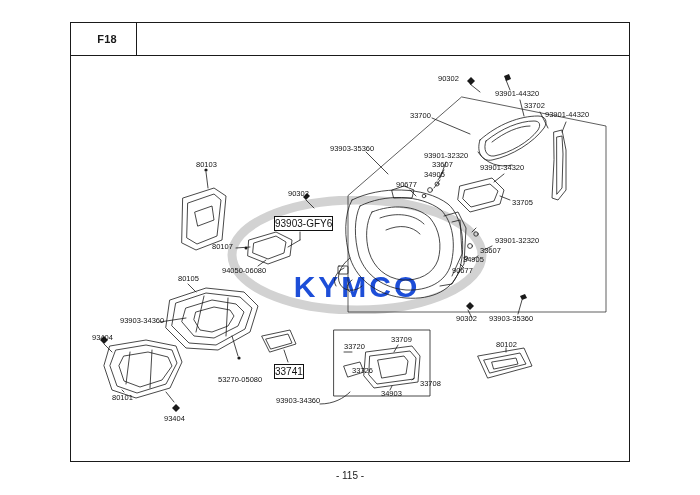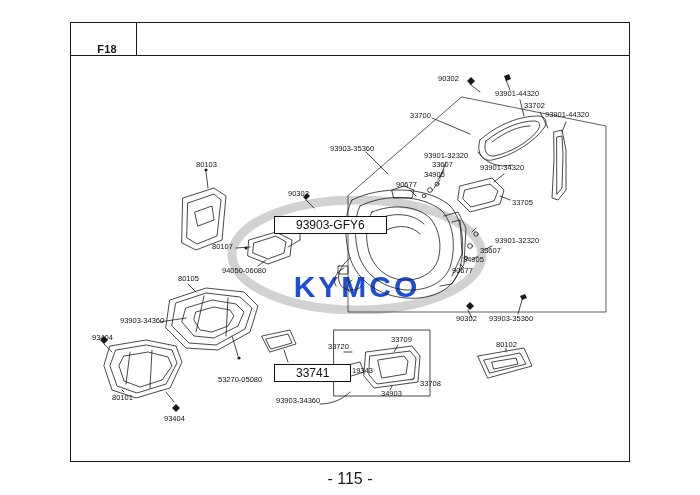--- a/index.html
+++ b/index.html
@@ -34,21 +34,21 @@
     border-bottom: 1px solid #1a1a1a;
     box-sizing: border-box;
   }
   .title-code-cell {
     position: absolute;
     left: 0; top: 0;
     width: 67px; height: 33px;
     border-right: 1px solid #1a1a1a;
     box-sizing: border-box;
     display: flex;
-    align-items: flex-end;
+    align-items: center;
     justify-content: center;
     padding-left: 8px;
   }
   .title-code {
     font-size: 11px;
     font-weight: bold;
     letter-spacing: 0.2px;
   }
   .title-text {
     position: absolute;
@@ -56,21 +56,21 @@
     top: 9px;
     font-size: 11px;
     font-weight: bold;
     letter-spacing: 0.1px;
   }
   .page-num {
     position: absolute;
     left: 0; top: 470px;
     width: 700px;
     text-align: center;
-    font-size: 16px;
+    font-size: 10px;
     color: #1a1a1a;
   }
   
   .watermark {
     position: absolute;
     left: 212px;
     top: 196px;
     width: 290px;
     height: 118px;
     pointer-events: none;
@@ -93,23 +93,23 @@
   }
   .lbl {
     position: absolute;
     font-size: 7.5px;
     color: #111;
     white-space: nowrap;
     letter-spacing: 0px;
   }
   .lbl.boxed {
     border: 1px solid #111;
-    padding: 1px 21px;
+    padding: 1px 0;
     background: #fff;
-    font-size: 12px;
+    font-size: 10px;
   }
 </style>
 </head>
 <body>
 
 <div class="page">
 
   <div class="frame"></div>
   <div class="title-bar">
     <div class="title-code-cell">
@@ -288,22 +288,22 @@
     <div class="lbl" style="left:480px; top:246px;">33607</div>
     <div class="lbl" style="left:463px; top:255px;">34905</div>
     <div class="lbl" style="left:452px; top:266px;">90677</div>
     <div class="lbl" style="left:178px; top:274px;">80105</div>
     <div class="lbl" style="left:120px; top:316px;">93903-34360</div>
     <div class="lbl" style="left:92px; top:333px;">93404</div>
     <div class="lbl" style="left:456px; top:314px;">90302</div>
     <div class="lbl" style="left:489px; top:314px;">93903-35360</div>
     <div class="lbl" style="left:496px; top:340px;">80102</div>
     <div class="lbl" style="left:391px; top:335px;">33709</div>
-    <div class="lbl" style="left:328px; top:342px;">33720</div>
-    <div class="lbl" style="left:352px; top:366px;">19343</div>
+    <div class="lbl" style="left:344px; top:342px;">33720</div>
+    <div class="lbl" style="left:352px; top:366px;">33726</div>
     <div class="lbl" style="left:408px; top:379px;padding-left:12px;">33708</div>
     <div class="lbl" style="left:381px; top:389px;">34903</div>
     <div class="lbl boxed" style="left:274px; top:364px;">33741</div>
     <div class="lbl" style="left:218px; top:375px;">53270-05080</div>
     <div class="lbl" style="left:276px; top:396px;">93903-34360</div>
     <div class="lbl" style="left:112px; top:393px;">80101</div>
     <div class="lbl" style="left:164px; top:414px;">93404</div>
   </div>
 
   <div class="page-num">- 115 -</div>

